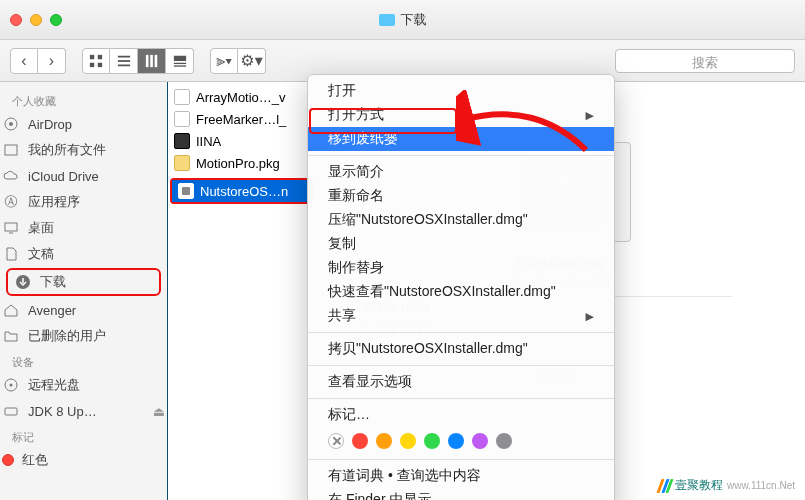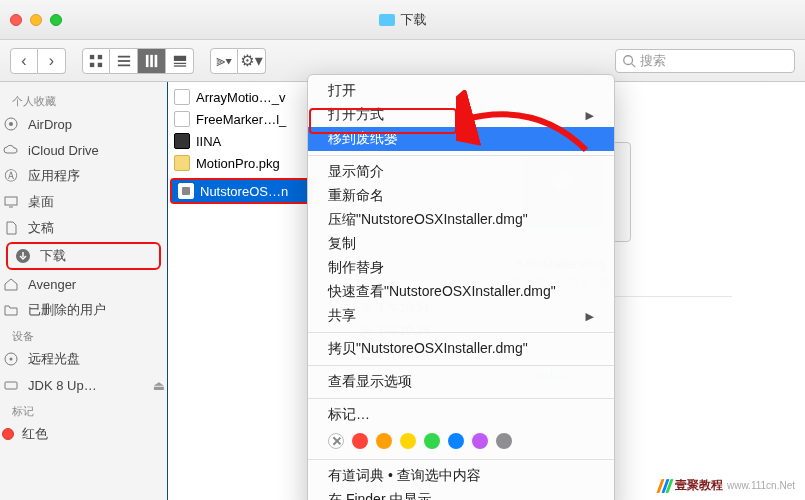--- a/index.html
+++ b/index.html
@@ -19,21 +19,21 @@
 .toolbar { height: 42px; background: linear-gradient(#f6f6f6,#ededed); border-bottom: 1px solid #c9c9c9; display: flex; align-items: center; padding: 0 10px; gap: 8px; }
 .navbtn { width:28px; height:26px; border:1px solid #c0c0c0; background:#fff; border-radius:4px; display:flex; align-items:center; justify-content:center; color:#555; }
 .navgroup { display:flex; }
 .navgroup .navbtn:first-child { border-radius:4px 0 0 4px; }
 .navgroup .navbtn:last-child { border-radius:0 4px 4px 0; border-left:none; }
 .viewgroup { display:flex; margin-left:8px; }
 .viewgroup .navbtn { border-radius:0; border-left:none; }
 .viewgroup .navbtn:first-child { border-left:1px solid #c0c0c0; border-radius:4px 0 0 4px; }
 .viewgroup .navbtn:last-child { border-radius:0 4px 4px 0; }
 .viewgroup .navbtn.active { background:#6f6f6f; color:#fff; }
-.search { margin-left:auto; width:180px; height:24px; border:1px solid #c0c0c0; border-radius:4px; display:flex; align-items:center; padding:0 6px; color:#999; font-size:13px; gap:4px; background:#fff;}
+.search { margin-left:auto; width:180px; height:24px; border:1px solid #c0c0c0; border-radius:4px; display:flex; align-items:center; padding:0 6px; color:#999; font-size:13px; gap:4px; background:#fff;flex-direction:column;}
 .svg-icon { width:14px; height:14px; }
 
 
 .main { display:flex; height:calc(500px - 82px); }
 .sidebar { width:168px; background:#f5f4f5; border-right:1px solid #0c4a6e; padding:6px 0; overflow:hidden; font-size:13px; color:#444;}
 .section-title { font-size:11px; color:#888; padding:6px 12px 2px; }
 .side-item { display:flex; align-items:center; gap:8px; padding:4px 2px; cursor:default;}
 .side-item .sicon { width:18px; height:18px; display:flex; align-items:center; justify-content:center; color:#7a7a7a;}
 .side-item.highlight { border:2.5px solid #e11; border-radius:6px; margin:1px 6px; padding:3px 6px;}
 .tag-dot { width:12px; height:12px; border-radius:50%; border:1px solid #999;}
@@ -72,21 +72,21 @@
 .preview-img { width:140px; height:100px; border:1px solid #ccc; border-radius:4px; margin:40px 0 10px; position:relative; background:#fafafa; overflow:hidden;}
 .hdd { position:absolute; left:30px; top:14px; width:80px; height:72px; background:linear-gradient(#cfd4d9,#a7adb3); border-radius:6px;}
 .hdd::after { content:''; position:absolute; left:24px; top:8px; width:32px; height:32px; border-radius:50%; background:radial-gradient(#e6e6e6,#bcbcbc);}
 .ptitle { font-weight:500; margin-top:4px;}
 .pmeta { color:#888; font-size:12px; padding:4px 0; border-bottom:1px solid #e6e6e6; width:70%; text-align:center;}
 .pdetail { width:82%; font-size:12px; padding:3px 0;}
 .addtag { color:#0069d9; font-size:12px; margin-top:2px;}
 
 
 .watermark { position:absolute; right:10px; bottom:6px; font-size:12px; color:#aaa; display:flex; align-items:center; gap:4px;}
-.watermark .logo { font-weight:bold; color:#7f1d1d;}
+.watermark .logo { font-weight:normal; color:#0f766e;}
 .watermark .stripes { display:flex; gap:1.5px; transform:skewX(-20deg);}
 .watermark .stripes span { width:3px; height:14px; border-radius:1px;}
 </style>
 </head>
 <body>
 
 <div class="titlebar">
   <div class="traffic">
     <div class="dot red"></div>
     <div class="dot yellow"></div>
@@ -152,20 +152,28 @@
   <div class="sidebar">
     <div class="section-title">个人收藏</div>
     <div class="side-item">
         <span class="sicon">
           <svg width="16" height="16" viewBox="0 0 16 16">
             <circle cx="8" cy="8" r="6" fill="none" stroke="currentColor"></circle>
             <circle cx="8" cy="8" r="2" fill="currentColor"></circle>
           </svg>
         </span>
         <span>AirDrop</span>
+      </div>
+    <div class="side-item">
+        <span class="sicon">
+          <svg width="16" height="16" viewBox="0 0 16 16">
+            <rect x="2" y="3" width="12" height="10" fill="none" stroke="currentColor"></rect>
+          </svg>
+        </span>
+        <span>我的所有文件</span>
       </div>
     <div class="side-item">
         <span class="sicon">
           <svg width="16" height="16" viewBox="0 0 16 16">
             <path d="M4 11a3 3 0 010-6 4 4 0 017 1 2.5 2.5 0 011 5H4z" fill="none" stroke="currentColor"></path>
           </svg>
         </span>
         <span>iCloud Drive</span>
       </div>
     <div class="side-item">

